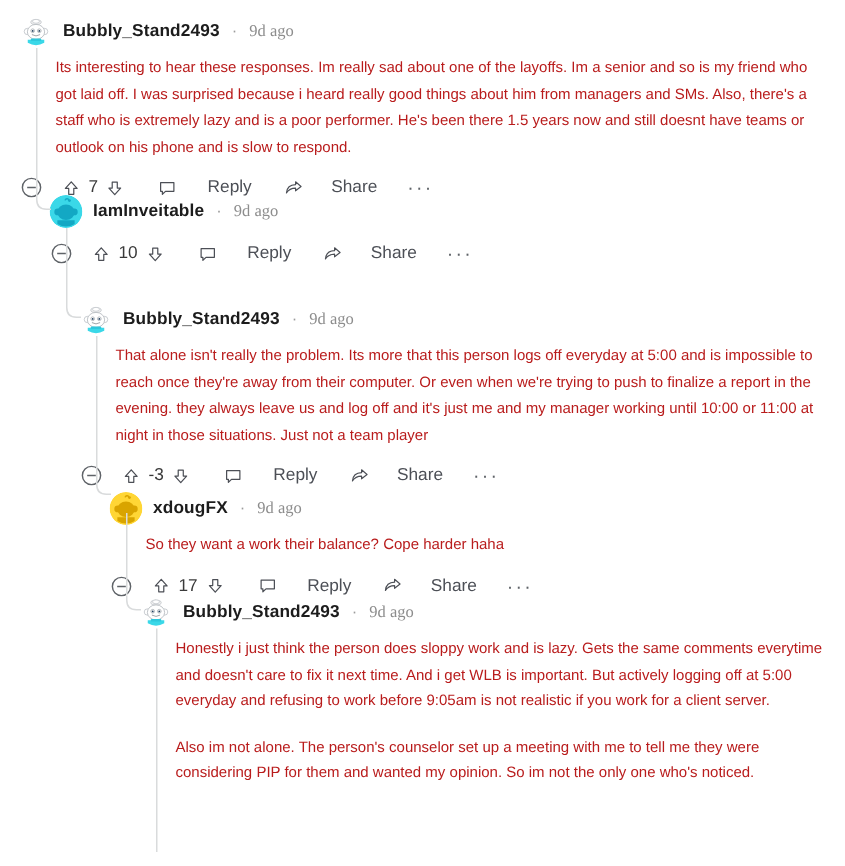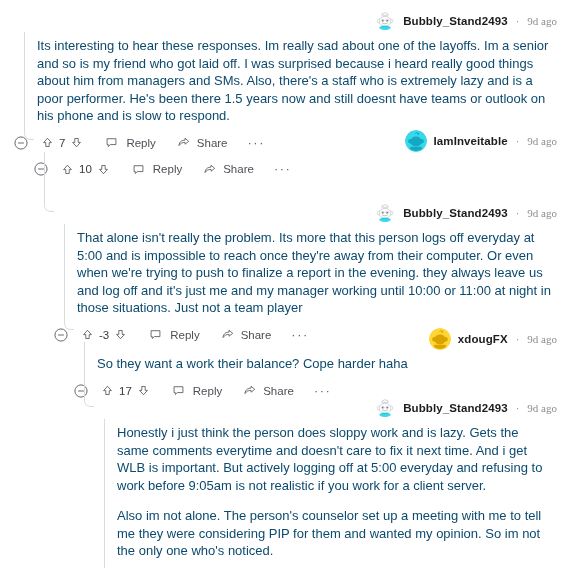--- a/index.html
+++ b/index.html
@@ -12,61 +12,60 @@
   }
   #root { position: relative; width: 563px; height: 577px; overflow: hidden; }
 
   
   .comment { position: relative; }
 
   .head {
     display: flex; align-items: center;
     height: 26px;
     gap: 7px;
-    justify-content: flex-end;
   }
   .avatar {
     width: 22px; height: 22px; border-radius: 50%;
     flex: 0 0 22px; position: relative; overflow: hidden;
     display: block;
   }
   .avatar svg { display: block; width: 22px; height: 22px; }
 
   .uname {
     font-size: 11.5px; font-weight: bold; color: #1c1c1c;
     letter-spacing: 0.1px; white-space: nowrap;
   }
   .dot { color: #9b9b9b; font-size: 11px; margin: 0 1px; }
   .ago { font-size: 11px; color: #8d8d8d; white-space: nowrap; font-family: Liberation Serif, serif; }
 
   .body {
-    font-size: 13px;
+    font-size: 10px;
     line-height: 17.5px;
-    color: #0c4a6e;
+    color: #b91c1c;
     padding-top: 3px;
     padding-bottom: 3px;
   }
   .body p { margin: 0 0 13px 0; }
   .body p:last-child { margin-bottom: 0; }
 
   
   .actions {
     display: flex; align-items: center;
     height: 24px;
     color: #5f6368;
     font-size: 11.5px;
     gap: 0;
     margin-top: 3px;
   }
   .ic { display: inline-flex; align-items: center; justify-content: center; }
   .collapse { width: 17px; height: 17px; margin-right: 12px; }
   .vote { display: flex; align-items: center; gap: 5px; }
   .vote .num { font-size: 11.5px; color: #3a3a3a; min-width: 6px; text-align: center; }
-  .reply { margin-left: 22px; display: flex; align-items: center; gap: 8px; text-align: center; }
-  .share { margin-left: 21px; display: flex; align-items: center; gap: 7px; }
+  .reply { margin-left: 22px; display: flex; align-items: center; gap: 20px; text-align: center; }
+  .share { margin-left: 21px; display: flex; align-items: center; gap: 19px; }
   .more { margin-left: 20px; letter-spacing: 1.5px; font-size: 13px; color: #5f6368; line-height: 6px; }
   .alabel { color: #4c4f56; font-size: 11.5px; font-weight: 500; }
 
   
   .thread-line {
     position: absolute;
     width: 1px;
     background: #d9dbdc;
   }
   .elbow { position: absolute; }

